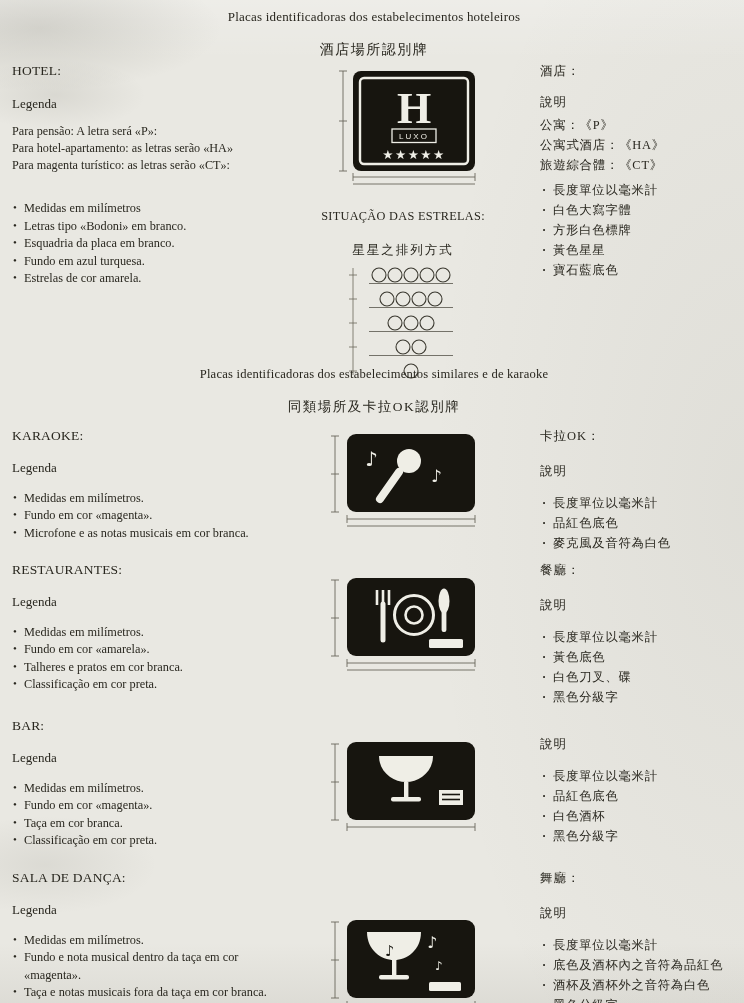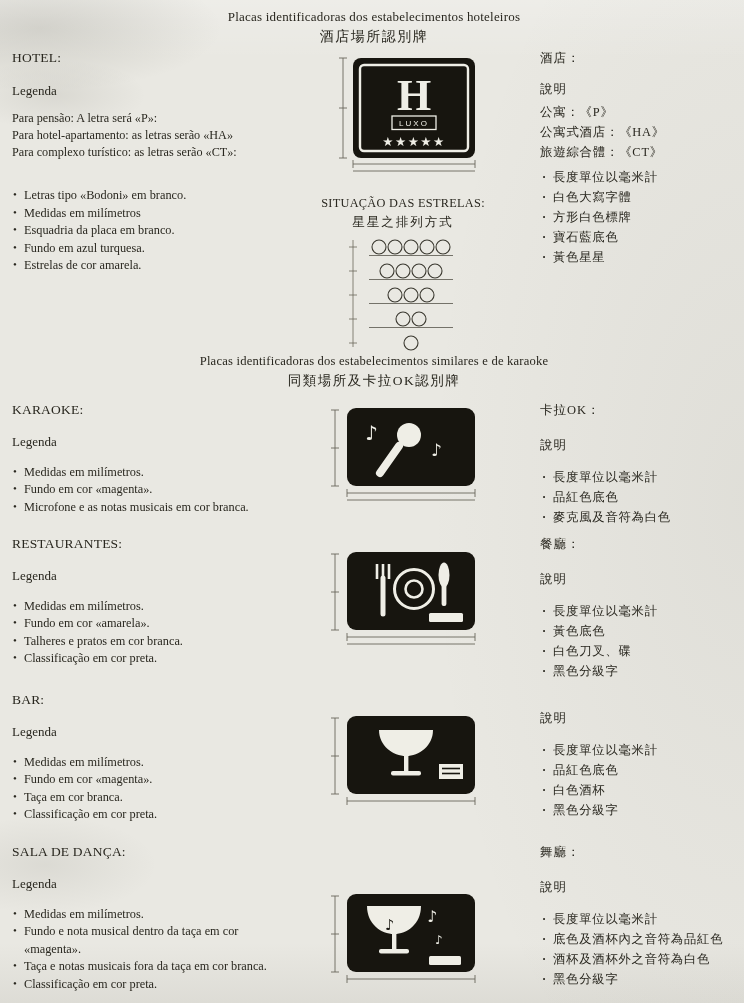--- a/index.html
+++ b/index.html
@@ -11,21 +11,21 @@
   .texture{position:absolute;inset:0;pointer-events:none;z-index:0;background:
     radial-gradient(ellipse 260px 90px at 40px 28px, rgba(80,78,66,.16), transparent 70%),
     radial-gradient(ellipse 130px 50px at 55px 95px, rgba(80,78,66,.10), transparent 70%),
     radial-gradient(ellipse 160px 70px at 45px 865px, rgba(80,78,66,.09), transparent 70%),
     radial-gradient(ellipse 420px 900px at 744px 500px, rgba(100,98,88,.07), transparent 75%),
     linear-gradient(180deg, rgba(255,255,255,.22), rgba(0,0,0,0) 6%, rgba(0,0,0,0) 94%, rgba(80,78,66,.08));
   }
   .page{position:relative;z-index:1;padding:9px 6px 0 10px}
   .doc-title{text-align:center;font-weight:400}
   .t-pt{font-size:13px;letter-spacing:.2px}
-  .t-zh{font-size:14px;margin-top:3px;letter-spacing:1.5px}
+  .t-zh{font-size:14px;margin-top:16px;letter-spacing:1.5px}
   .doc-title.second{margin-top:10px}
   .doc-title.second .t-pt{font-size:12.6px}
   .doc-title.second .t-zh{font-size:13.5px}
 
   .row{display:flex;align-items:flex-start}
   .col-left{width:274px;flex:none;padding-left:2px}
   .col-center{width:238px;flex:none;display:flex;flex-direction:column;align-items:center}
   .col-right{flex:1;padding-left:18px}
 
   .heading-pt{font-size:13.5px;letter-spacing:.2px}
@@ -43,21 +43,21 @@
   .hotel-row .legend{margin-top:17px}
   .intro-pt{margin-top:11px;font-size:12.2px}
   .intro-pt div{line-height:1.38}
   .hotel-row .col-left ul{margin-top:27px}
   .hotel-row .legend-zh{margin-top:14px}
   .intro-zh{margin-top:4px}
   .intro-zh div{line-height:1.62;font-size:12.4px;letter-spacing:.8px}
   .hotel-row .col-right ul{margin-top:6px}
   .sign-wrap{margin-top:6px;line-height:0}
   .stars-title-pt{font-size:12.3px;margin-top:22px;letter-spacing:.3px;text-align:left}
-  .stars-title-zh{font-size:12.5px;margin-top:3px;letter-spacing:2px;text-align:center}
+  .stars-title-zh{font-size:12.5px;margin-top:18px;letter-spacing:2px;text-align:center}
   .stars-diagram{margin-top:4px;line-height:0}
 
   
   .est-row .legend{margin-top:16px}
   .est-row .col-left ul{margin-top:14px}
   .est-row .legend-zh{margin-top:18px}
   .est-row .col-right ul{margin-top:14px}
   .karaoke-row{height:134px;margin-top:12px}
   .rest-row{height:156px}
   .bar-row{height:152px}
@@ -79,25 +79,25 @@
     <div class="t-zh">酒店場所認別牌</div>
   </div>
 
   <div class="row hotel-row">
     <div class="col-left">
       <div class="heading-pt">HOTEL:</div>
       <div class="legend">Legenda</div>
       <div class="intro-pt">
         <div>Para pensão: A letra será «P»:</div>
         <div>Para hotel-apartamento: as letras serão «HA»</div>
-        <div>Para complexo turístico: as letras serão «CT»:</div>
-      </div>
-      <ul class="blist">
+        <div>Para magenta turístico: as letras serão «CT»:</div>
+      </div>
+      <ul class="blist">
+        <li>Medidas em milímetros</li>
         <li>Letras tipo «Bodoni» em branco.</li>
-        <li>Medidas em milímetros</li>
         <li>Esquadria da placa em branco.</li>
         <li>Fundo em azul turquesa.</li>
         <li>Estrelas de cor amarela.</li>
       </ul>
     </div>
 
     <div class="col-center">
       <div class="sign-wrap">
         <svg width="160" height="118" viewBox="0 0 160 118">
           <g stroke="#6a675c" stroke-width="0.9">
@@ -162,22 +162,22 @@
       <div class="legend-zh zh-text">說明</div>
       <div class="intro-zh">
         <div>公寓：《P》</div>
         <div>公寓式酒店：《HA》</div>
         <div>旅遊綜合體：《CT》</div>
       </div>
       <ul class="blist-zh">
         <li>長度單位以毫米計</li>
         <li>白色大寫字體</li>
         <li>方形白色標牌</li>
+        <li>黃色星星</li>
         <li>寶石藍底色</li>
-        <li>黃色星星</li>
       </ul>
     </div>
   </div>
 
   <div class="doc-title second">
     <div class="t-pt">Placas identificadoras dos estabelecimentos similares e de karaoke</div>
     <div class="t-zh">同類場所及卡拉OK認別牌</div>
   </div>
 
   <div class="row est-row karaoke-row">

